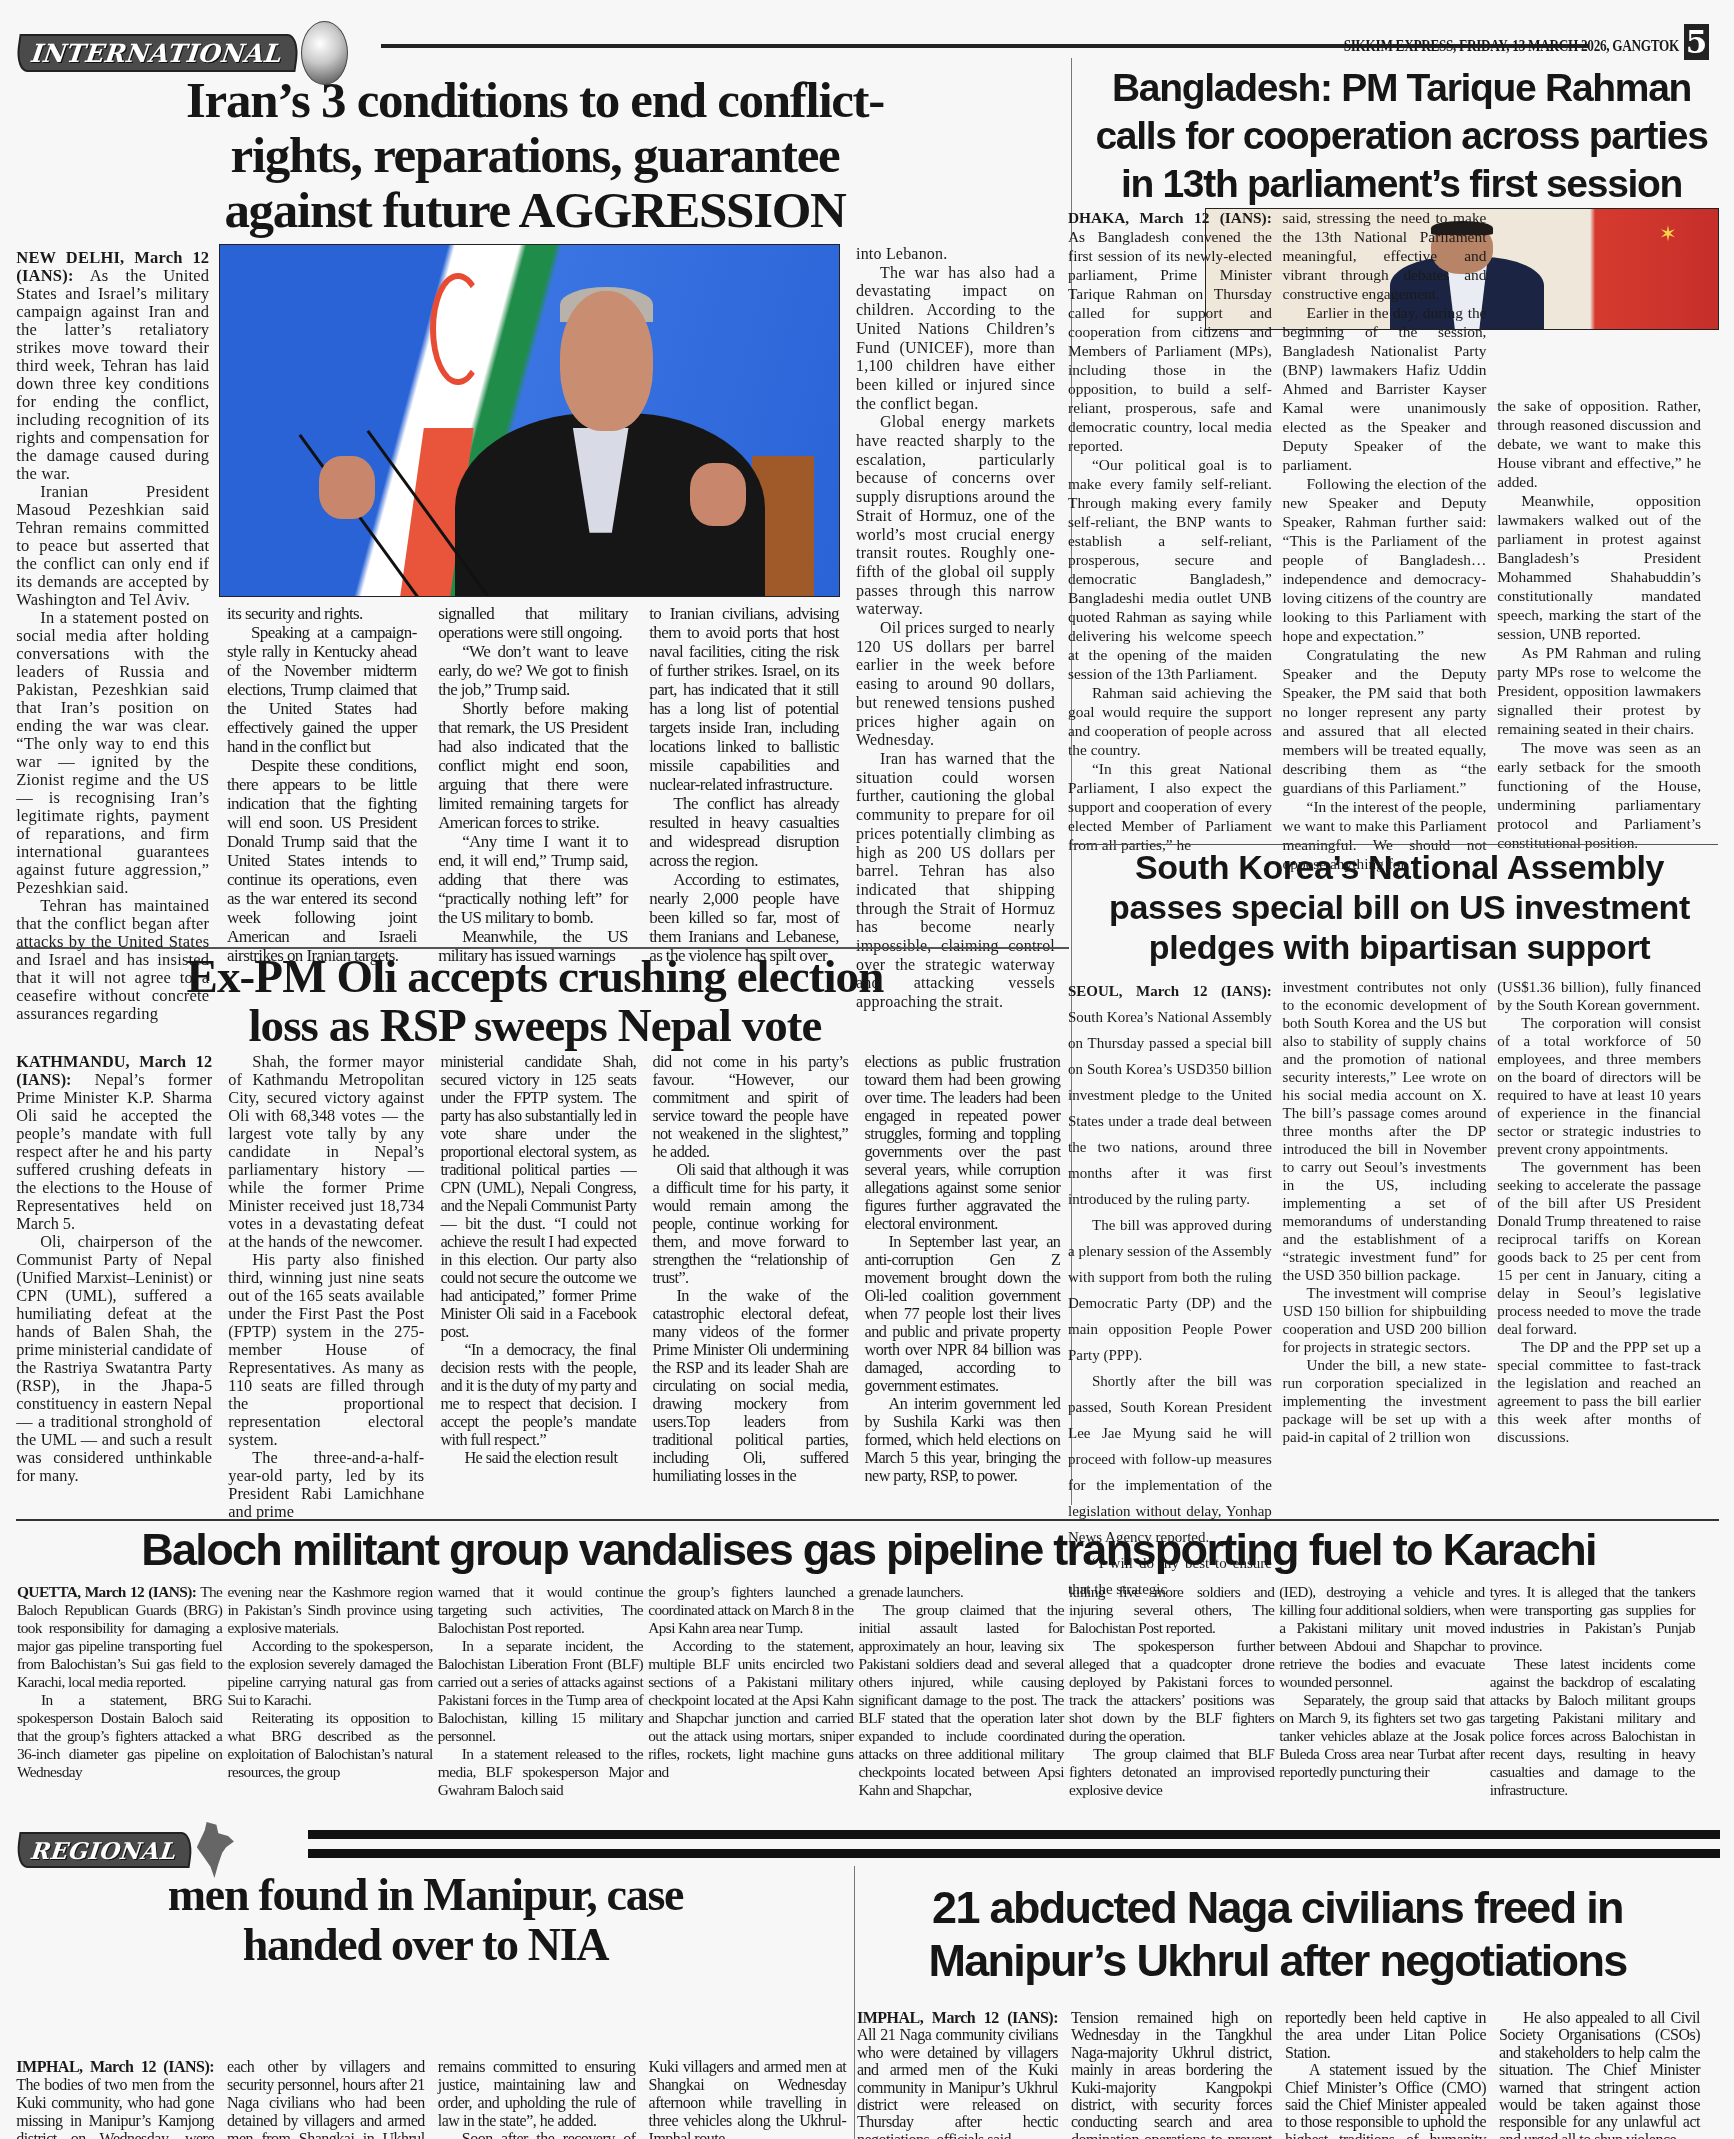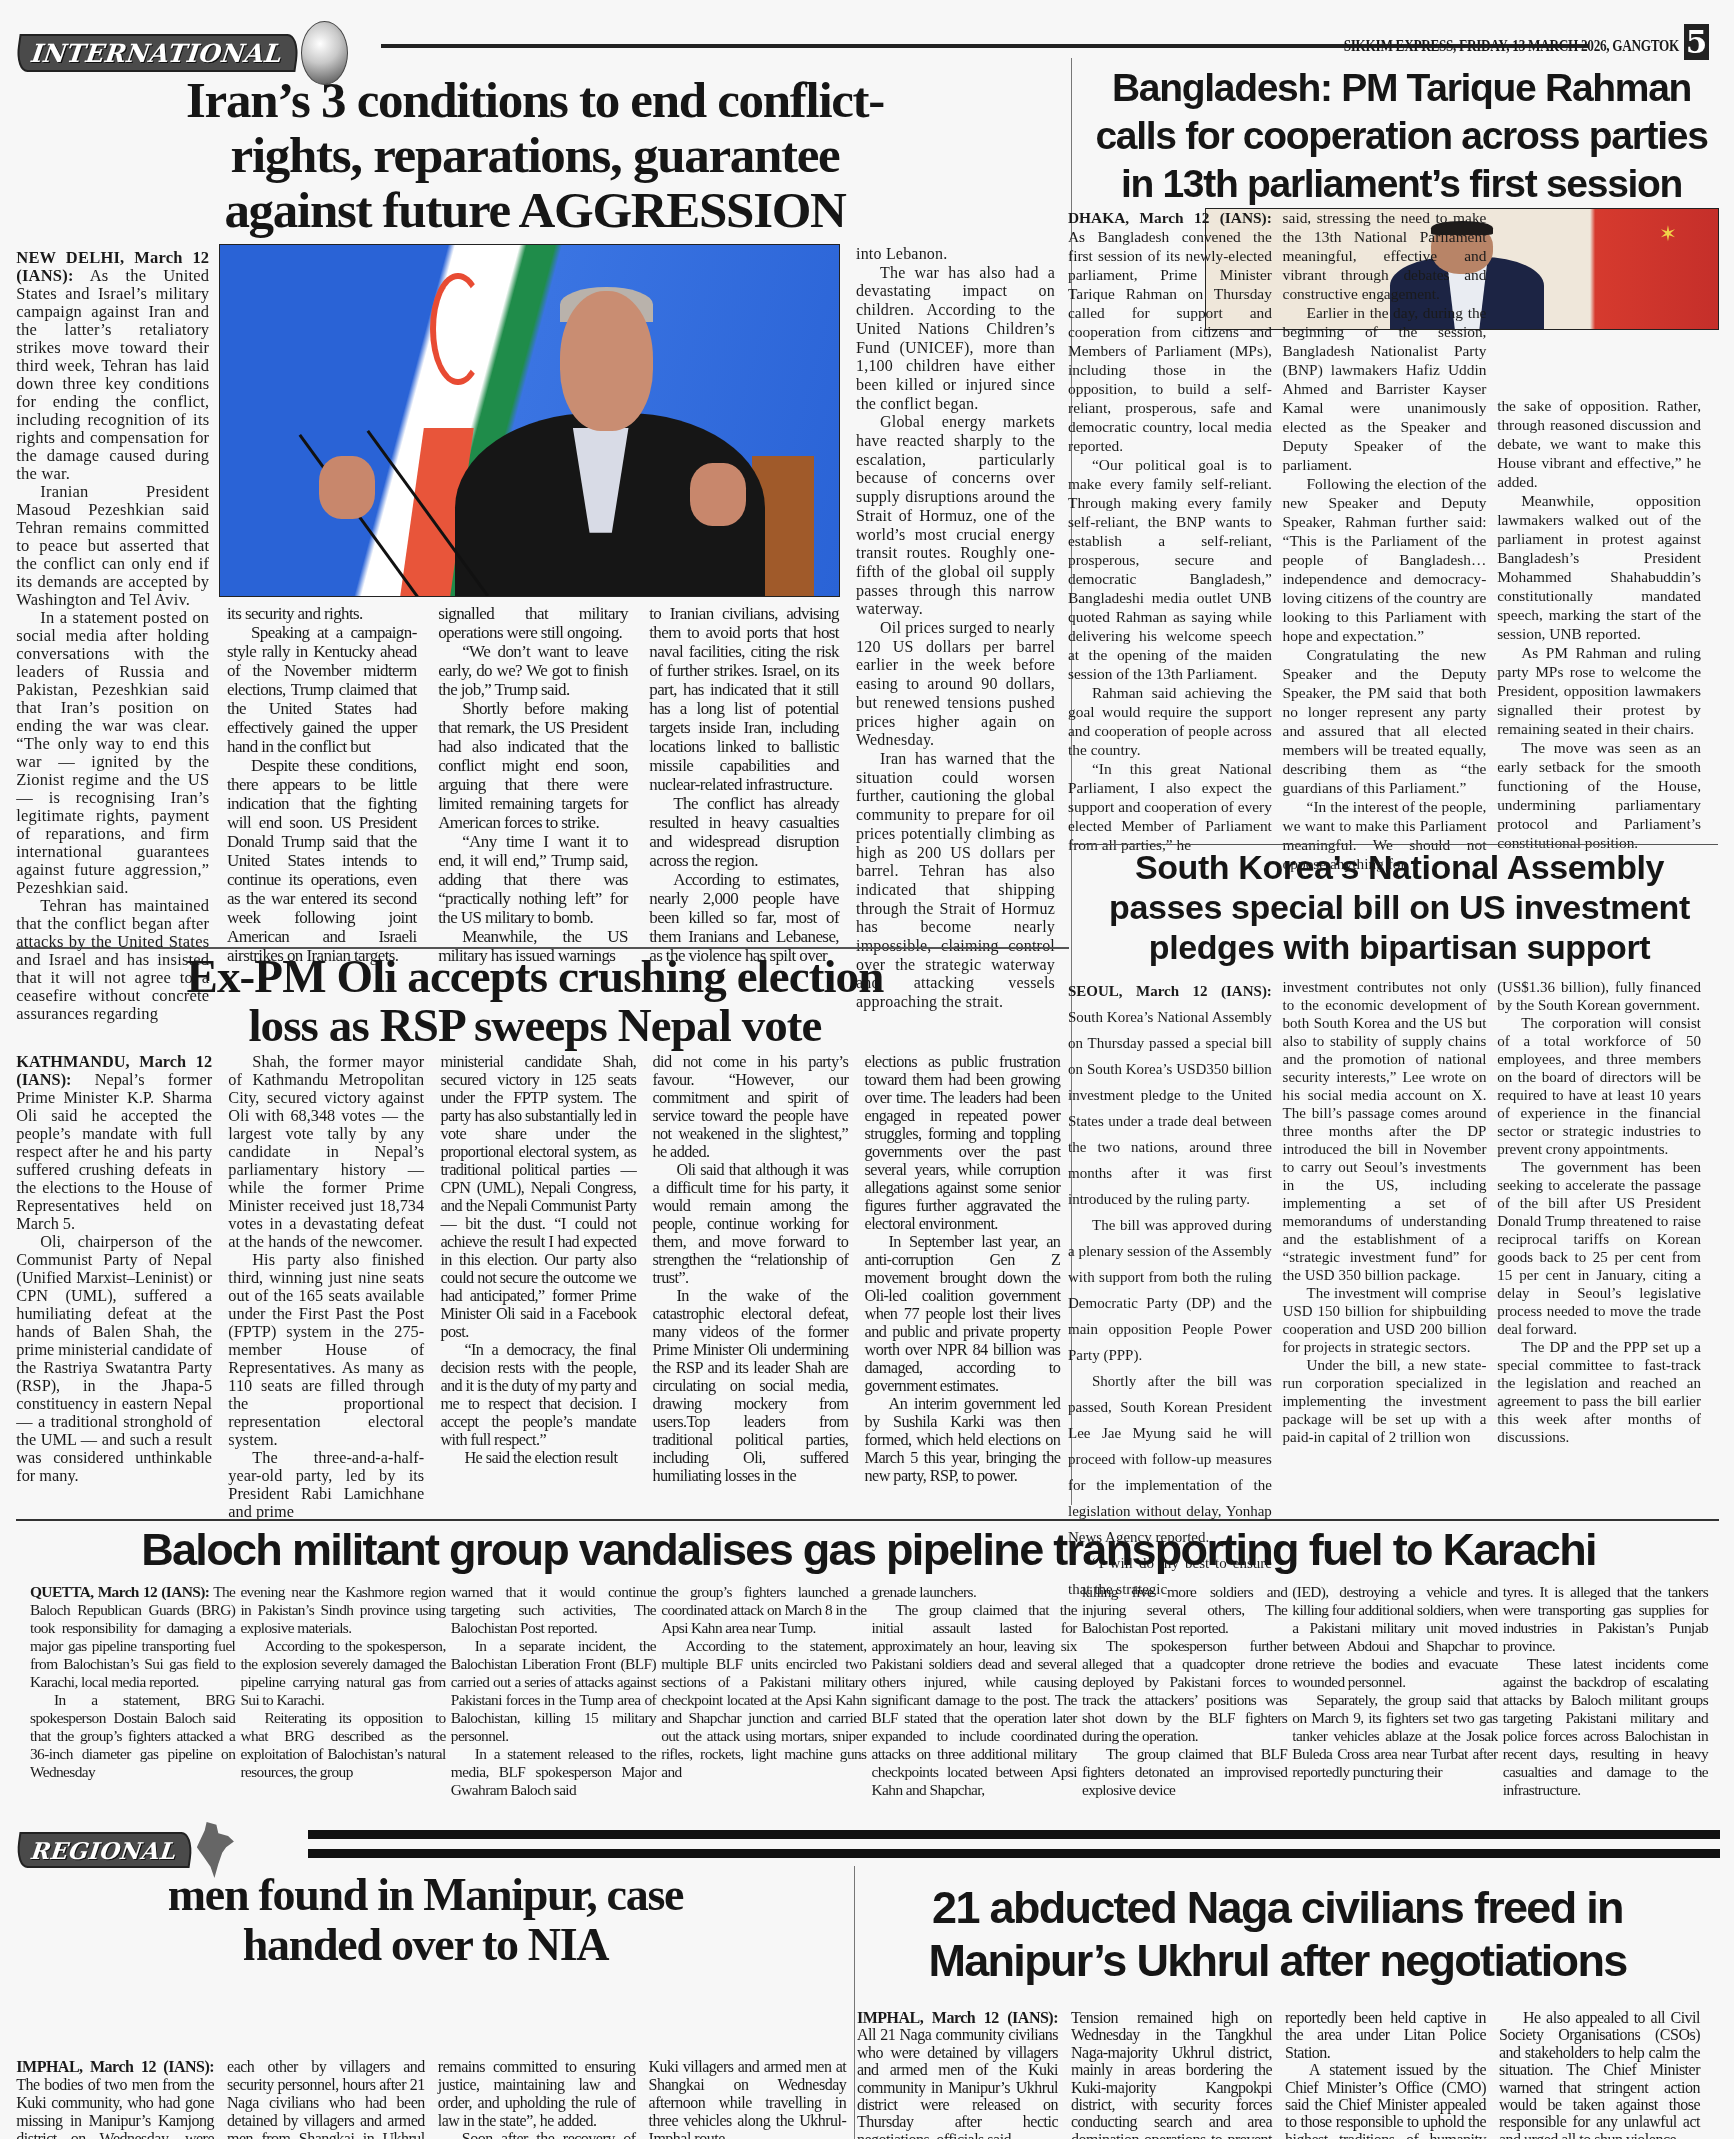--- a/index.html
+++ b/index.html
@@ -219,21 +219,21 @@
       <p>In September last year, an anti-corruption Gen Z movement brought down the Oli-led coalition government when 77 people lost their lives and public and private property worth over NPR 84 billion was damaged, according to government estimates.</p>
       <p>An interim government led by Sushila Karki was then formed, which held elections on March 5 this year, bringing the new party, RSP, to power.</p>
     </div>
   </div>
 </div>
 
 <div class="rule" style="left:16.3px; top:1519px; width:1703px; height:2.1px; background:#333;"></div>
 
 <div>
   <div class="abs hl" style="left:17px; top:1524px; width:1703px; font-size:45px; line-height:51px; letter-spacing:-1.7px; white-space:nowrap;">Baloch militant group vandalises gas pipeline transporting fuel to Karachi</div>
-  <div class="cols narrow" style="left:30px; top:1583px; width:1678px; gap:5.1px;">
+  <div class="cols narrow" style="left:17px; top:1583px; width:1678px; gap:5.1px;">
     <div class="col" style="font-size:15.4px; line-height:18px; letter-spacing:-0.6px;">
       <p class="lead"><span class="dateline">QUETTA, March 12 (IANS):</span> <span>The Baloch Republican Guards (BRG) took responsibility for damaging a major gas pipeline transporting fuel from Balochistan’s Sui gas field to Karachi, local media reported.</span></p>
       <p>In a statement, BRG spokesperson Dostain Baloch said that the group’s fighters attacked a 36-inch diameter gas pipeline on Wednesday</p>
     </div>
     <div class="col" style="font-size:15.4px; line-height:18px; letter-spacing:-0.6px;">
       <p class="lead">evening near the Kashmore region in Pakistan’s Sindh province using explosive materials.</p>
       <p>According to the spokesperson, the explosion severely damaged the pipeline carrying natural gas from Sui to Karachi.</p>
       <p>Reiterating its opposition to what BRG described as the exploitation of Balochistan’s natural resources, the group</p>
     </div>
     <div class="col" style="font-size:15.4px; line-height:18px; letter-spacing:-0.6px;">

